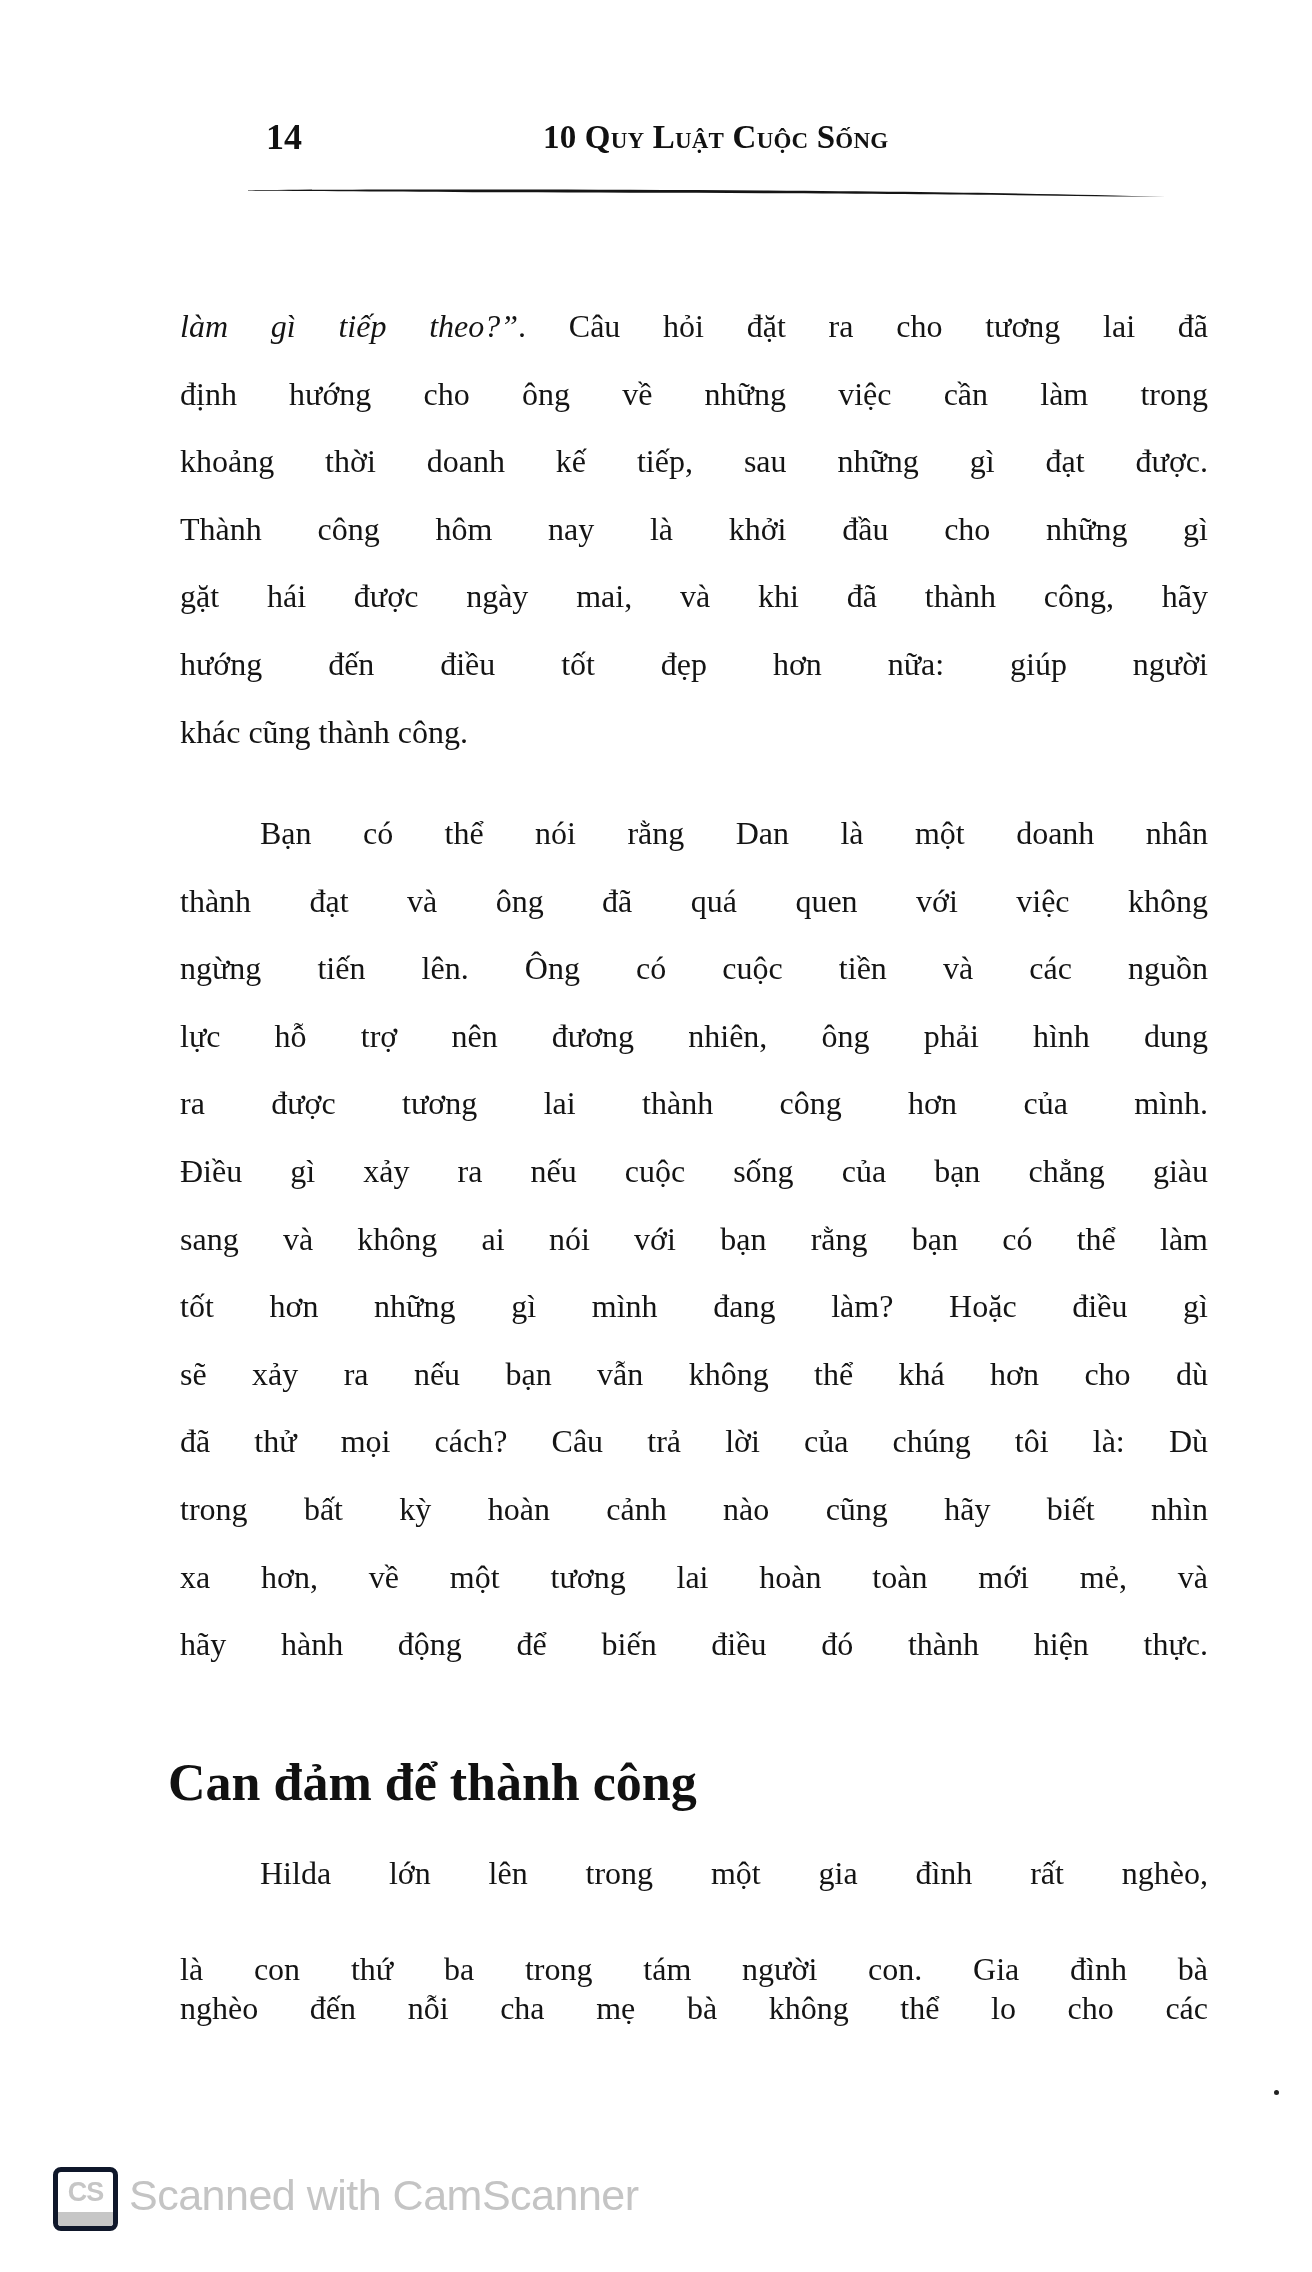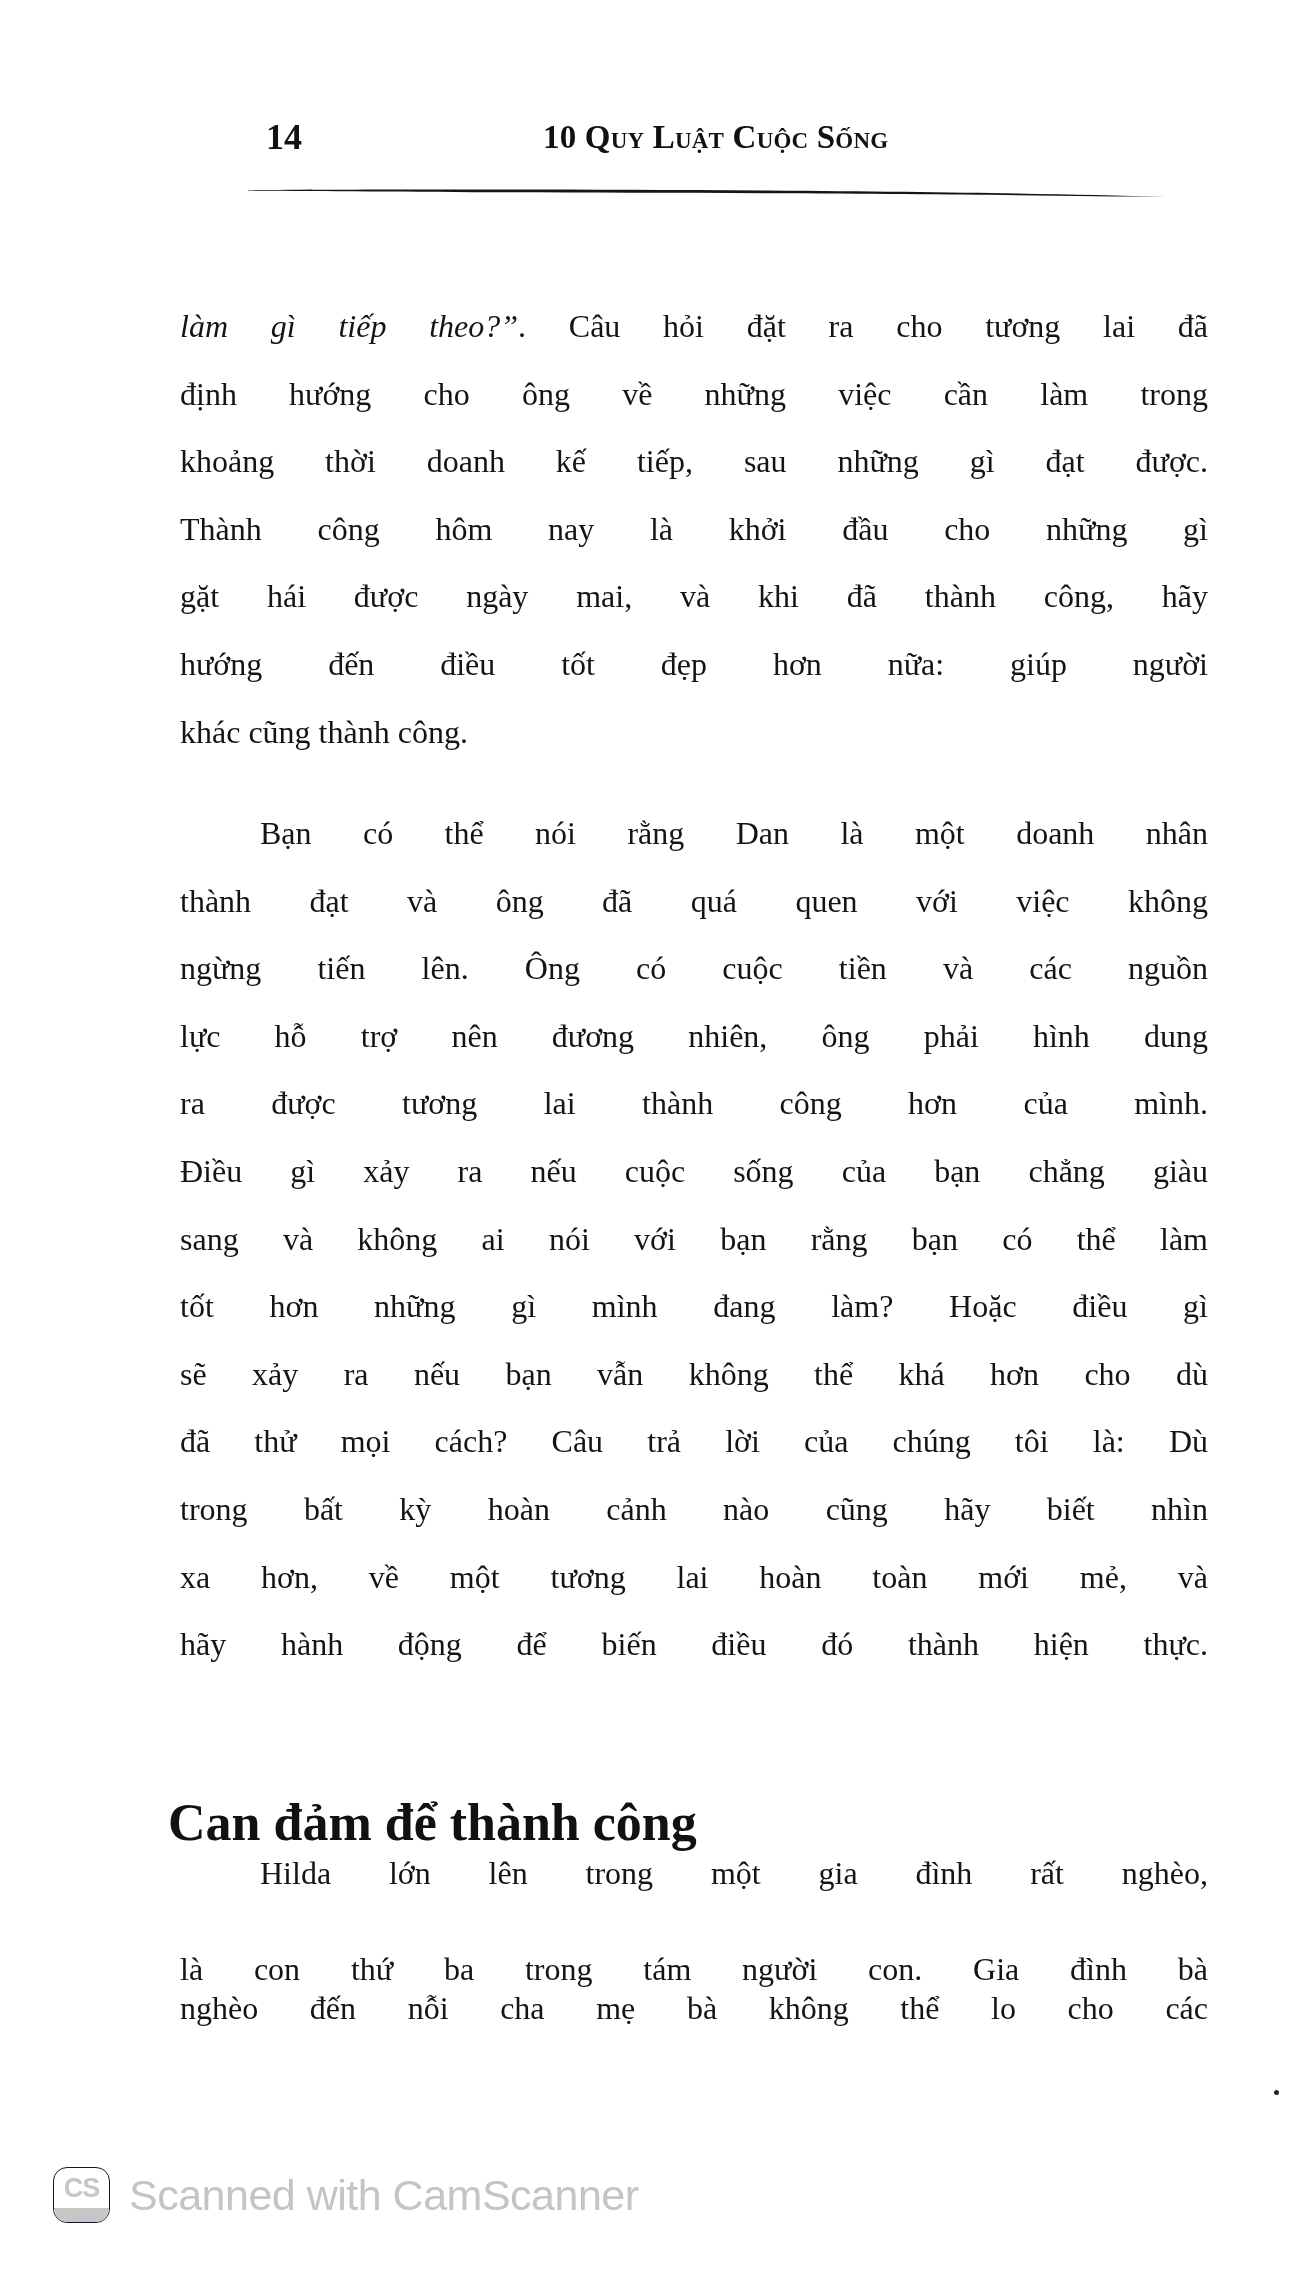--- a/index.html
+++ b/index.html
@@ -37,21 +37,21 @@
     font-family: "Liberation Serif", "DejaVu Serif", serif;
     font-weight: bold; font-size: 52px; line-height: 67.6px; color: #111;
     white-space: nowrap;
   }
 
   .speck { position: absolute; width: 5px; height: 5px; border-radius: 50%; background: #222; }
 
   
   .wm-logo {
     position: absolute; left: 53px; top: 2167px; width: 55px; height: 54px;
-    border: 1px solid #0f172a; border-radius: 14px; box-sizing: content-box;
+    border: 5px solid #0f172a; border-radius: 8px; box-sizing: content-box;
     overflow: hidden; background: #fff;
   }
   .wm-logo .cs {
     position: absolute; left: 0; top: 3px; width: 55px; text-align: center;
     font-family: "Liberation Sans", "DejaVu Sans", sans-serif; font-weight: bold;
     font-size: 27px; line-height: 34px; color: #c6c6c6; letter-spacing: -1px;
   }
   .wm-logo .band { position: absolute; left: 0; bottom: 0; width: 55px; height: 14px; background: #c6c6c6; }
   .wm-text {
     position: absolute; left: 129px; top: 2170px;
@@ -86,21 +86,21 @@
   <div class="line j" style="top:1070.4px;">ra được tương lai thành công hơn của mình.</div>
   <div class="line j" style="top:1138px;">Điều gì xảy ra nếu cuộc sống của bạn chẳng giàu</div>
   <div class="line j" style="top:1205.6px;">sang và không ai nói với bạn rằng bạn có thể làm</div>
   <div class="line j" style="top:1340.8px;">sẽ xảy ra nếu bạn vẫn không thể khá hơn cho dù</div>
   <div class="line j" style="top:1273.2px;">tốt hơn những gì mình đang làm? Hoặc điều gì</div>
   <div class="line j" style="top:1408.4px;">đã thử mọi cách? Câu trả lời của chúng tôi là: Dù</div>
   <div class="line j" style="top:1476px;">trong bất kỳ hoàn cảnh nào cũng hãy biết nhìn</div>
   <div class="line j" style="top:1543.6px;">xa hơn, về một tương lai hoàn toàn mới mẻ, và</div>
   <div class="line j" style="top:1611.2px;">hãy hành động để biến điều đó thành hiện thực.</div>
 
-  <div class="heading" style="top:1749px;margin-top:40px;">Can đảm để thành công</div>
+  <div class="heading" style="top:1749px;">Can đảm để thành công</div>
 
   <div class="line j indent" style="top:1840px;">Hilda lớn lên trong một gia đình rất nghèo,</div>
   <div class="line j" style="top:1907.6px;margin-top:28px;">là con thứ ba trong tám người con. Gia đình bà</div>
   <div class="line j" style="top:1975.2px;">nghèo đến nỗi cha mẹ bà không thể lo cho các</div>
 
   <div class="speck" style="left:1274px; top:2090px;"></div>
 
   <div class="wm-logo">
     <div class="cs">CS</div>
     <div class="band"></div>

